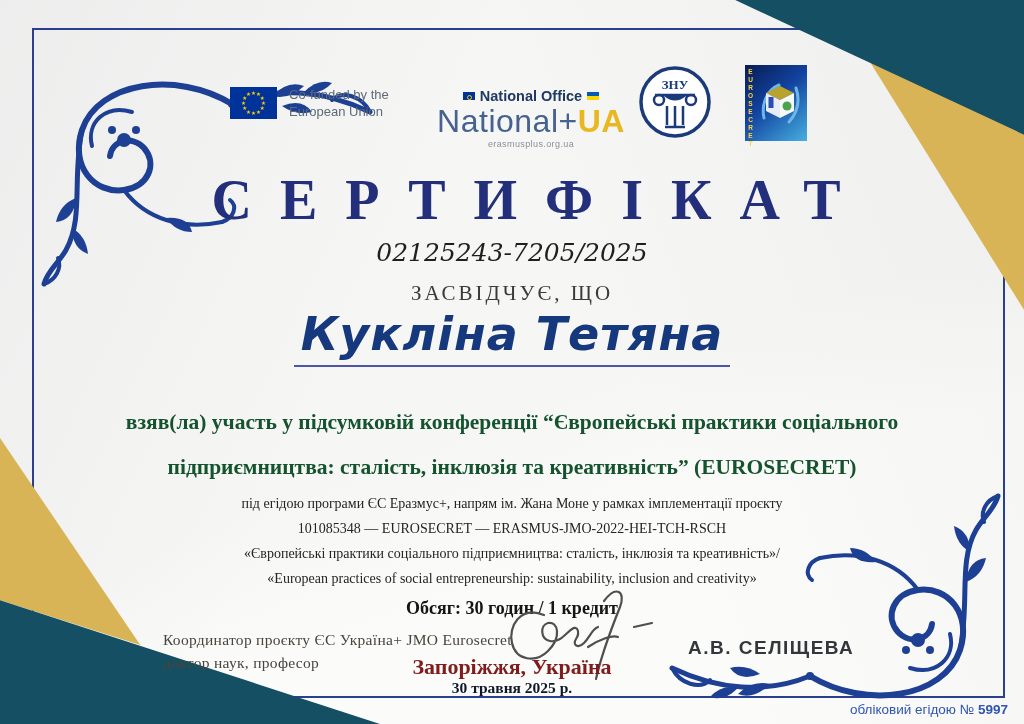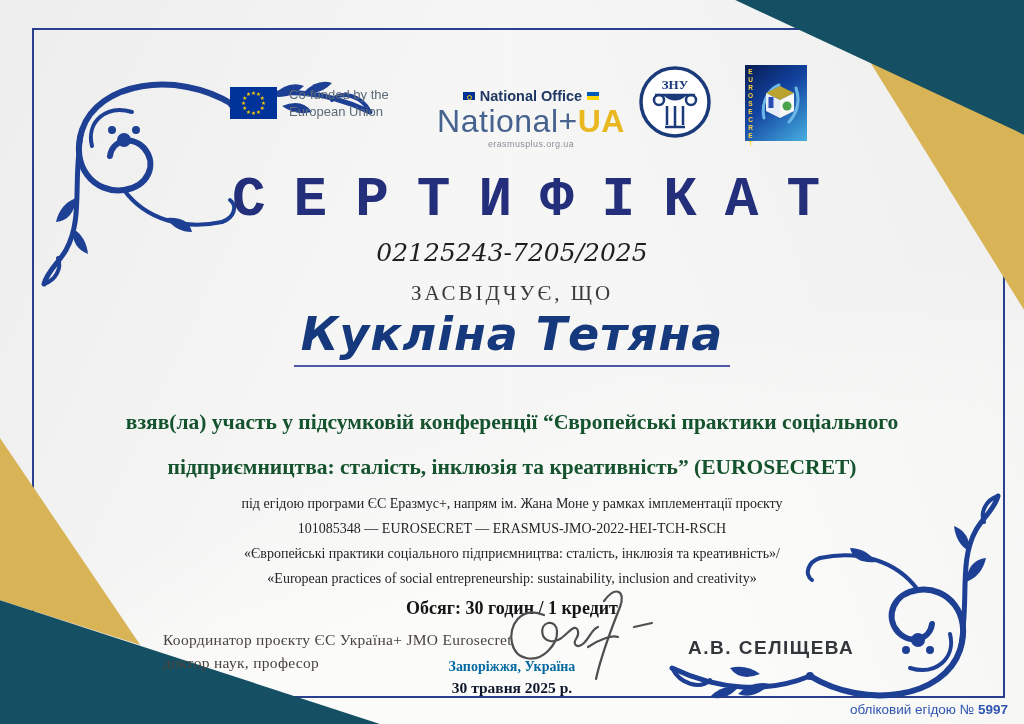--- a/index.html
+++ b/index.html
@@ -46,21 +46,21 @@
   .znu-logo { position:absolute; left:638px; top:65px; }
   .es-logo { position:absolute; left:745px; top:65px; width:62px; height:76px;
     background:linear-gradient(140deg,#081c54 0%, #1243a0 45%, #47b0e0 100%); }
   .es-vertical { position:absolute; left:2px; top:3px; writing-mode:vertical-rl; text-orientation:upright;
     font-family:"Liberation Sans", sans-serif; font-size:6.5px; font-weight:bold; color:#ffd33d; letter-spacing:1px; height:70px; }
   .es-cube { position:absolute; left:14px; top:16px; }
 
   
   .title {
     position:absolute; left:0; right:0; top:168px; text-align:center;
-    font-family:Liberation Mono, monospace; font-weight:bold; font-size:56px;
+    font-family:Liberation Serif, serif; font-weight:bold; font-size:56px;
     letter-spacing:0.50em; text-indent:0.50em; color:var(--title-navy);padding-left:28px;
   }
   .cert-number {
     position:absolute; left:0; right:0; top:238px; text-align:center;
     font-family:"DejaVu Serif", serif; font-style:italic; font-size:25px; color:#1f1f1f;
   }
   .certifies {
     position:absolute; left:0; right:0; top:281px; text-align:center;
     font-size:21px; letter-spacing:3px; color:#3a3a3a;
   }
@@ -75,21 +75,21 @@
   .body-main { font-size:21.5px; font-weight:bold; line-height:33px; color:#14532d;margin-top:12px; }
   .body-small { font-size:14px; line-height:25px; color:#242424; }
   .body-small.first { margin-top:7px; }
   .body-volume { font-size:18px; font-weight:bold; line-height:28px; margin-top:3px; color:#151515; }
 
   .coordinator { position:absolute; left:163px; top:628px; font-size:15.5px; line-height:23px; color:#4a443c; letter-spacing:0.3px; }
   .signature-svg { position:absolute; left:500px; top:583px; }
   .signer { position:absolute; left:688px; top:637px; font-family:"Liberation Sans", sans-serif;
     font-weight:bold; font-size:19px; letter-spacing:1.5px; color:#33373c; }
   .place-date { position:absolute; left:0; right:0; top:656px; text-align:center; line-height:21px; }
-  .place { font-size:14px; font-weight:bold; color:#0369a1; }
+  .place { font-size:22px; font-weight:bold; color:#7f1d1d; }
   .date { font-size:15.5px; font-weight:bold; color:#0f172a; }
   .account { position:absolute; right:16px; top:702px; font-family:"Liberation Sans", sans-serif;
     font-size:13.5px; color:var(--account-blue); }
   .account b { font-weight:bold;margin-top:29px; }
 </style>
 </head>
 <body>
 
 <div class="cert">
   <div class="texture"></div>

